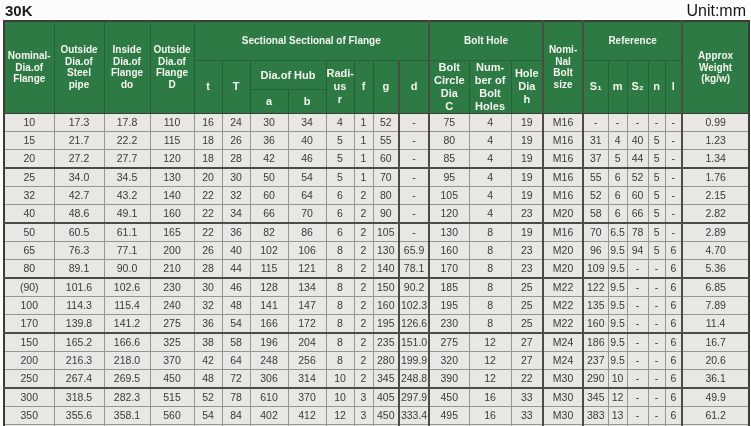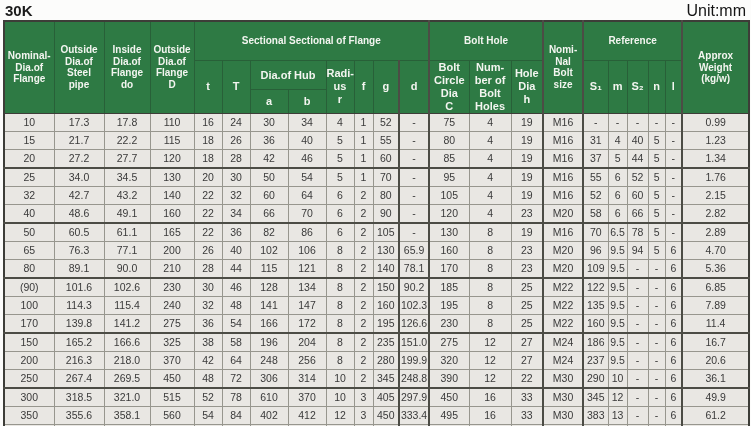--- a/index.html
+++ b/index.html
@@ -493,21 +493,21 @@
         <td class="bL">290</td>
         <td>10</td>
         <td>-</td>
         <td>-</td>
         <td>6</td>
         <td class="bL">36.1</td>
       </tr>
       <tr>
         <td>300</td>
         <td>318.5</td>
-        <td>321.0</td>
+        <td>282.3</td>
         <td>515</td>
         <td>52</td>
         <td>78</td>
         <td>610</td>
         <td>370</td>
         <td>10</td>
         <td>3</td>
         <td>405</td>
         <td class="bL">297.9</td>
         <td class="bL">450</td>

